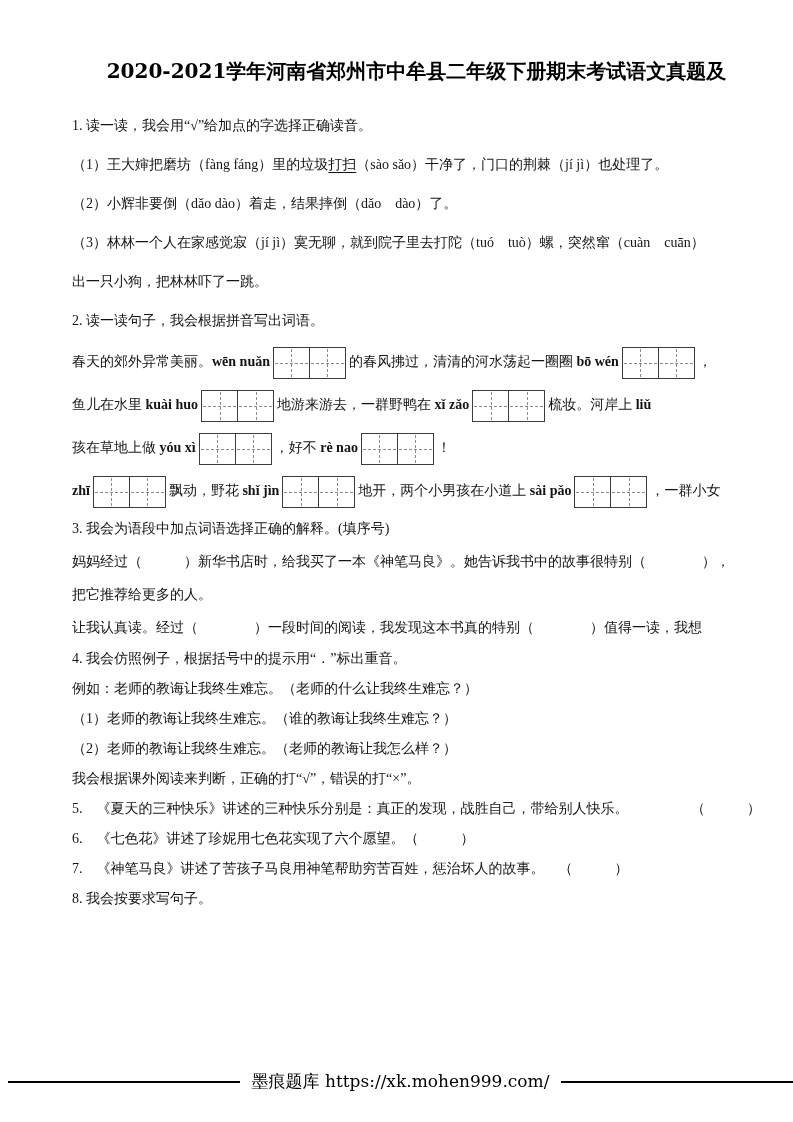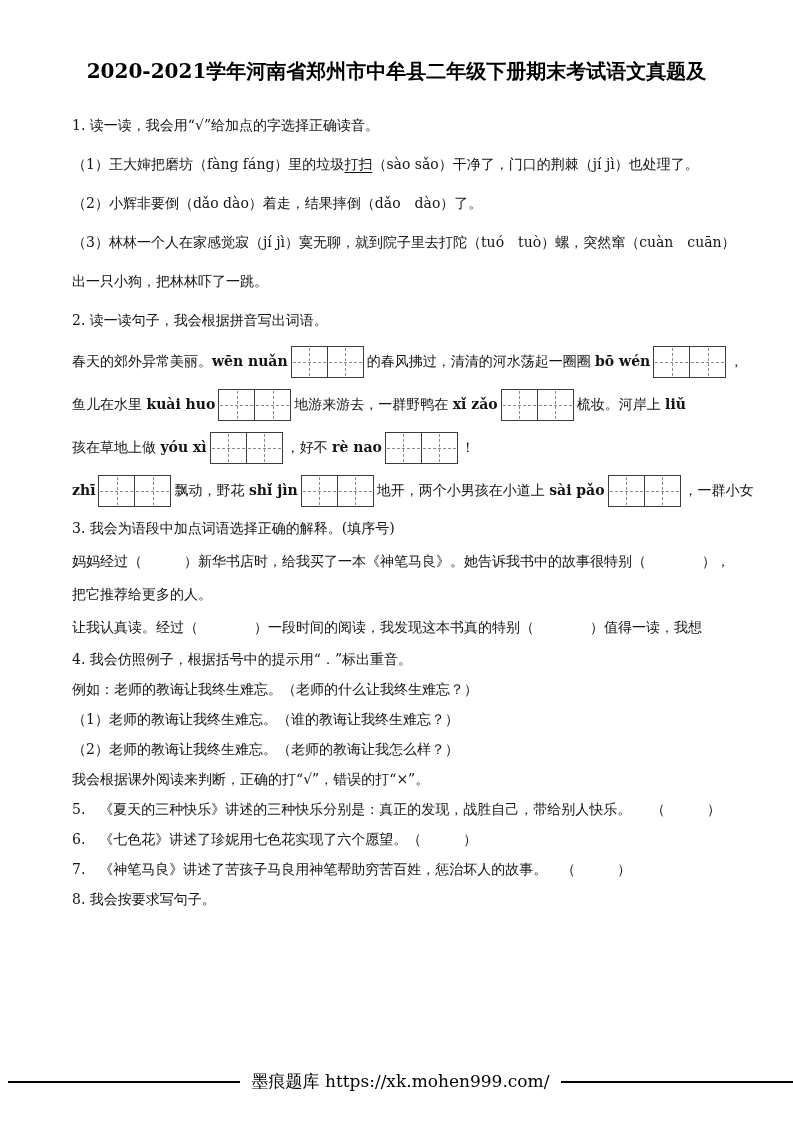--- a/index.html
+++ b/index.html
@@ -2,23 +2,23 @@
 <html><head>
 <meta charset="utf-8">
 <style>
   html,body{margin:0;padding:0;}
   body{
     width:793px;height:1122px;
     background:#ffffff;color:#111;
     font-family:"DejaVu Serif","Liberation Serif",serif;
     position:relative;overflow:hidden;
   }
-  .page{padding:50px 72px 0 72px;}
+  .page{padding:50px 32px 0 72px;}
   .title{text-align:center;font-weight:bold;font-size:20px;line-height:42px;color:#000;}
-  .content{margin-top:14px;font-size:14px;color:#141414;}
+  .content{margin-top:14px;font-size:14px;color:#141414;font-family:Liberation Serif, serif;}
   .ln{white-space:nowrap;}
   .s1{height:39px;line-height:39px;}
   .s2{height:43px;line-height:43px;}
   .s3{height:33px;line-height:33px;}
   .s4{height:30px;line-height:30px;}
   .split{display:flex;justify-content:space-between;}
   .u{text-decoration:underline;text-underline-offset:3px;}
   .pin{font-weight:bold;margin-top:22px;}
   .pbox{
     display:inline-flex;vertical-align:middle;

